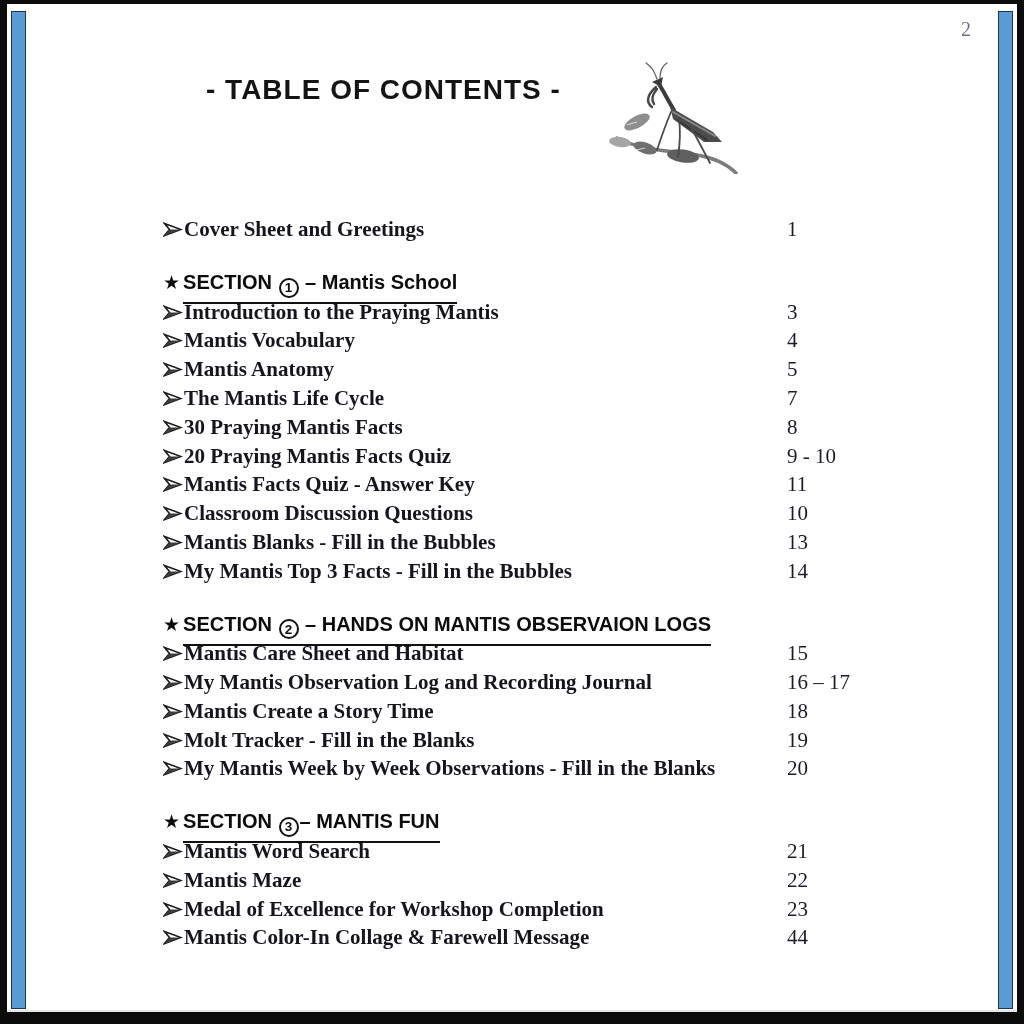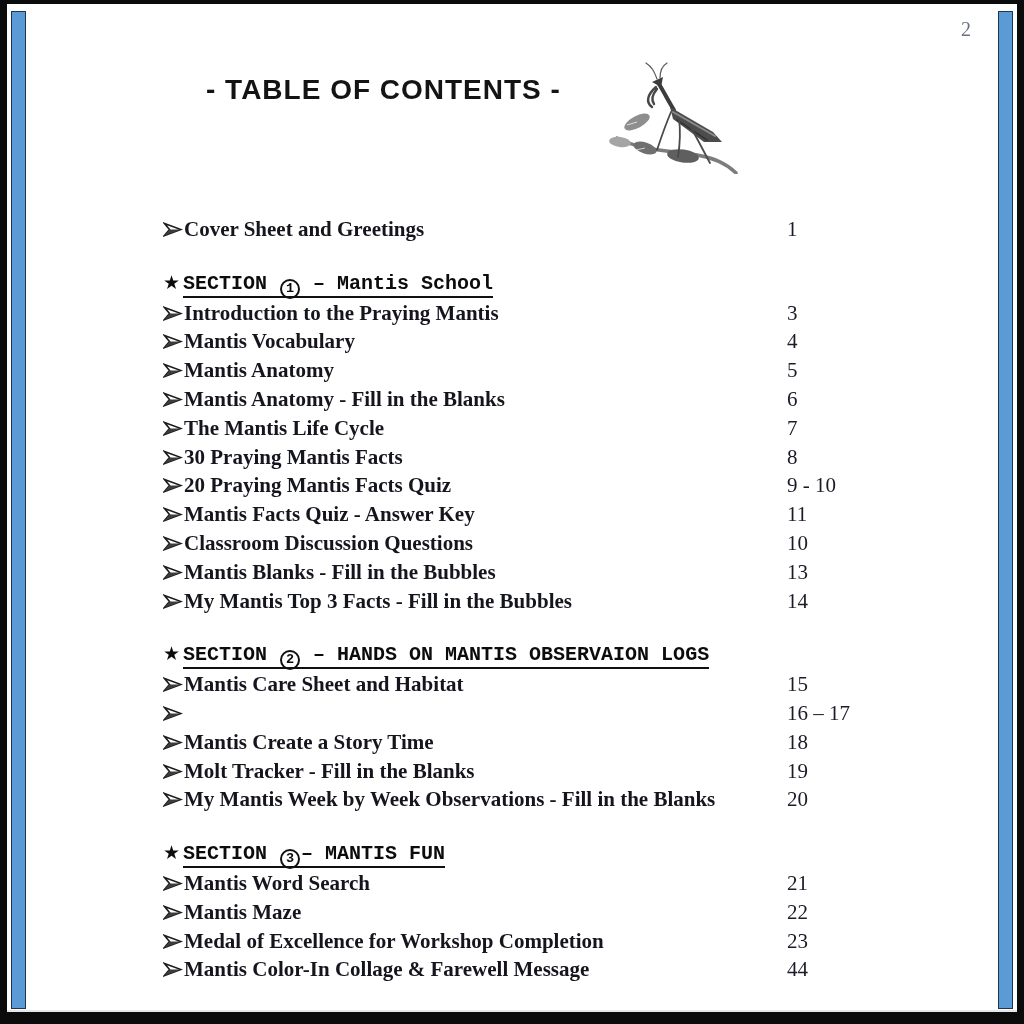--- a/index.html
+++ b/index.html
@@ -35,21 +35,21 @@
   .toc{position:absolute;left:156px;top:211px;width:720px;}
   .row{
     position:relative;white-space:nowrap;
     font:21px/28.8px "Liberation Serif", serif;color:#15151e;
   }
   .section-row{
     margin-top:24px;
     font-family:"Liberation Sans", sans-serif;
     font-weight:700;font-size:20px;line-height:28.8px;color:#0c0c0c;
   }
-  .heading-text{border-bottom:2.5px solid #101010;padding-bottom:1px;font-family:Liberation Mono, monospace;}
+  .heading-text{border-bottom:2.5px solid #101010;padding-bottom:9px;}
   .h-pre,.h-post{white-space:pre;}
   .star{
     font-family:"DejaVu Sans", sans-serif;
     font-size:19px;margin-right:3px;color:#0c0c0c;
   }
   .circle-num{
     display:inline-flex;align-items:center;justify-content:center;
     width:20px;height:20px;border:2px solid #101010;border-radius:50%;
     box-sizing:border-box;font-size:13.5px;line-height:1;
     vertical-align:-3px;margin:0 1px;
@@ -116,24 +116,20 @@
               <path d="M1.5,1.5 L18,7.5 L1.5,13.5 L6.5,7.5 Z" fill="#ffffff" stroke="#1a1a1a" stroke-width="1.6" stroke-linejoin="miter"></path>
               <path d="M1.5,13.5 L18,7.5 L6.5,7.5 Z" fill="#3d3d3d"></path>
             </svg></span><span class="label">Mantis Vocabulary</span><span class="pagenum">4</span></div>
         <div class="row item-row"><span class="bullet"><svg viewBox="0 0 20 15">
               <path d="M1.5,1.5 L18,7.5 L1.5,13.5 L6.5,7.5 Z" fill="#ffffff" stroke="#1a1a1a" stroke-width="1.6" stroke-linejoin="miter"></path>
               <path d="M1.5,13.5 L18,7.5 L6.5,7.5 Z" fill="#3d3d3d"></path>
             </svg></span><span class="label">Mantis Anatomy</span><span class="pagenum">5</span></div>
         <div class="row item-row"><span class="bullet"><svg viewBox="0 0 20 15">
               <path d="M1.5,1.5 L18,7.5 L1.5,13.5 L6.5,7.5 Z" fill="#ffffff" stroke="#1a1a1a" stroke-width="1.6" stroke-linejoin="miter"></path>
               <path d="M1.5,13.5 L18,7.5 L6.5,7.5 Z" fill="#3d3d3d"></path>
-            </svg></span><span class="label">Mantis Anatomy - Fill in the Blanks</span><span class="pagenum">6</span></div>
-        <div class="row item-row"><span class="bullet"><svg viewBox="0 0 20 15">
-              <path d="M1.5,1.5 L18,7.5 L1.5,13.5 L6.5,7.5 Z" fill="#ffffff" stroke="#1a1a1a" stroke-width="1.6" stroke-linejoin="miter"></path>
-              <path d="M1.5,13.5 L18,7.5 L6.5,7.5 Z" fill="#3d3d3d"></path>
             </svg></span><span class="label">The Mantis Life Cycle</span><span class="pagenum">7</span></div>
         <div class="row item-row"><span class="bullet"><svg viewBox="0 0 20 15">
               <path d="M1.5,1.5 L18,7.5 L1.5,13.5 L6.5,7.5 Z" fill="#ffffff" stroke="#1a1a1a" stroke-width="1.6" stroke-linejoin="miter"></path>
               <path d="M1.5,13.5 L18,7.5 L6.5,7.5 Z" fill="#3d3d3d"></path>
             </svg></span><span class="label">30 Praying Mantis Facts</span><span class="pagenum">8</span></div>
         <div class="row item-row"><span class="bullet"><svg viewBox="0 0 20 15">
               <path d="M1.5,1.5 L18,7.5 L1.5,13.5 L6.5,7.5 Z" fill="#ffffff" stroke="#1a1a1a" stroke-width="1.6" stroke-linejoin="miter"></path>
               <path d="M1.5,13.5 L18,7.5 L6.5,7.5 Z" fill="#3d3d3d"></path>
             </svg></span><span class="label">20 Praying Mantis Facts Quiz</span><span class="pagenum">9 - 10</span></div>
         <div class="row item-row"><span class="bullet"><svg viewBox="0 0 20 15">
@@ -153,21 +149,21 @@
               <path d="M1.5,13.5 L18,7.5 L6.5,7.5 Z" fill="#3d3d3d"></path>
             </svg></span><span class="label">My Mantis Top 3 Facts - Fill in the Bubbles</span><span class="pagenum">14</span></div>
         <div class="row section-row"><span class="star">★</span><span class="heading-text"><span class="h-pre">SECTION </span><span class="circle-num">2</span><span class="h-post"> – HANDS ON MANTIS OBSERVAION LOGS</span></span></div>
         <div class="row item-row"><span class="bullet"><svg viewBox="0 0 20 15">
               <path d="M1.5,1.5 L18,7.5 L1.5,13.5 L6.5,7.5 Z" fill="#ffffff" stroke="#1a1a1a" stroke-width="1.6" stroke-linejoin="miter"></path>
               <path d="M1.5,13.5 L18,7.5 L6.5,7.5 Z" fill="#3d3d3d"></path>
             </svg></span><span class="label">Mantis Care Sheet and Habitat</span><span class="pagenum">15</span></div>
         <div class="row item-row"><span class="bullet"><svg viewBox="0 0 20 15">
               <path d="M1.5,1.5 L18,7.5 L1.5,13.5 L6.5,7.5 Z" fill="#ffffff" stroke="#1a1a1a" stroke-width="1.6" stroke-linejoin="miter"></path>
               <path d="M1.5,13.5 L18,7.5 L6.5,7.5 Z" fill="#3d3d3d"></path>
-            </svg></span><span class="pagenum">16 – 17</span></div>
+            </svg></span><span class="label">My Mantis Observation Log and Recording Journal</span><span class="pagenum">16 – 17</span></div>
         <div class="row item-row"><span class="bullet"><svg viewBox="0 0 20 15">
               <path d="M1.5,1.5 L18,7.5 L1.5,13.5 L6.5,7.5 Z" fill="#ffffff" stroke="#1a1a1a" stroke-width="1.6" stroke-linejoin="miter"></path>
               <path d="M1.5,13.5 L18,7.5 L6.5,7.5 Z" fill="#3d3d3d"></path>
             </svg></span><span class="label">Mantis Create a Story Time</span><span class="pagenum">18</span></div>
         <div class="row item-row"><span class="bullet"><svg viewBox="0 0 20 15">
               <path d="M1.5,1.5 L18,7.5 L1.5,13.5 L6.5,7.5 Z" fill="#ffffff" stroke="#1a1a1a" stroke-width="1.6" stroke-linejoin="miter"></path>
               <path d="M1.5,13.5 L18,7.5 L6.5,7.5 Z" fill="#3d3d3d"></path>
             </svg></span><span class="label">Molt Tracker - Fill in the Blanks</span><span class="pagenum">19</span></div>
         <div class="row item-row"><span class="bullet"><svg viewBox="0 0 20 15">
               <path d="M1.5,1.5 L18,7.5 L1.5,13.5 L6.5,7.5 Z" fill="#ffffff" stroke="#1a1a1a" stroke-width="1.6" stroke-linejoin="miter"></path>

